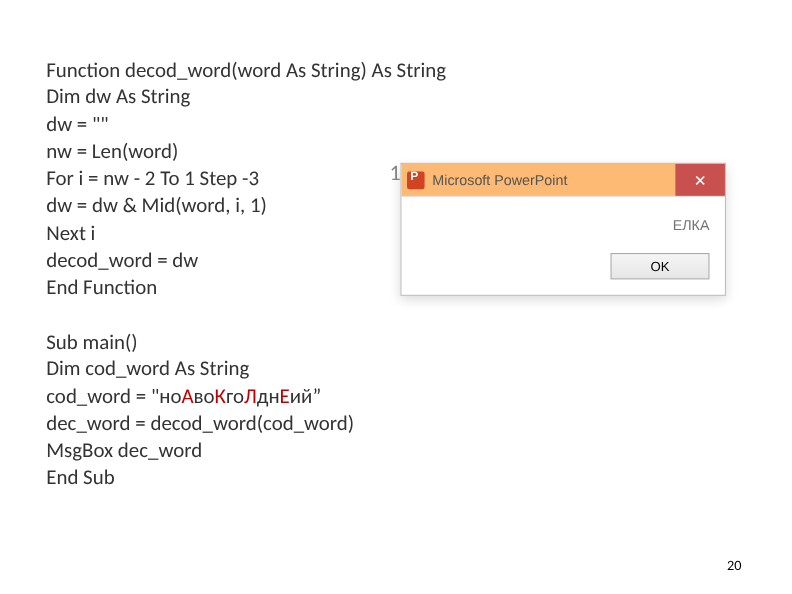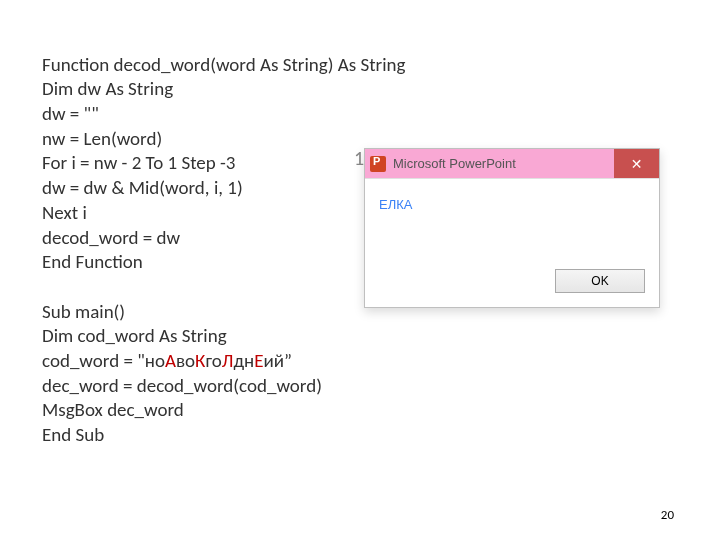--- a/index.html
+++ b/index.html
@@ -44,21 +44,21 @@
     width: 296px;
     border: 1px solid #bfbfbf;
     background: #fff;
     box-shadow: 0 4px 10px rgba(0,0,0,.15);
     font-family: "Segoe UI", Arial, sans-serif;
   }
   .titlebar {
     display: flex;
     align-items: stretch;
     height: 30px;
-    background: #f9a8d4;
+    background: #fdba74;
     border-bottom: 1px solid #e1e1e1;
   }
   .titlebar .icon-cell {
     width: 26px;
     display: flex;
     align-items: center;
     justify-content: center;
   }
   .ppt-icon {
     width: 16px;
@@ -90,41 +90,41 @@
     background: #c8504f;
     display: flex;
     align-items: center;
     justify-content: center;
     color: #fff;
     font-size: 14px;
   }
   .dialog-body {
     padding: 18px 14px 10px 14px;
     font-size: 13px;
-    color: #3b82f6;
+    color: #737373;
     font-family: "Segoe UI", Arial, sans-serif;
+    text-align: right;
   }
   .dialog-buttons {
     padding: 8px 14px 14px;
     display: flex;
     justify-content: flex-end;
   }
   .btn {
     min-width: 90px;
     height: 24px;
     border: 1px solid #a9a9a9;
     background: linear-gradient(#f5f5f5,#e6e6e6);
     font-size: 12px;
     font-family: "Segoe UI", Arial, sans-serif;
     color: #000;
     display: flex;
     align-items: center;
     justify-content: center;
     cursor: pointer;
-    margin-top: 39px;
   }
   .page-num {
     position: absolute;
     right: 46px;
     bottom: 18px;
     font-size: 13px;
     color: #000000;
   }
 </style>
 </head>

